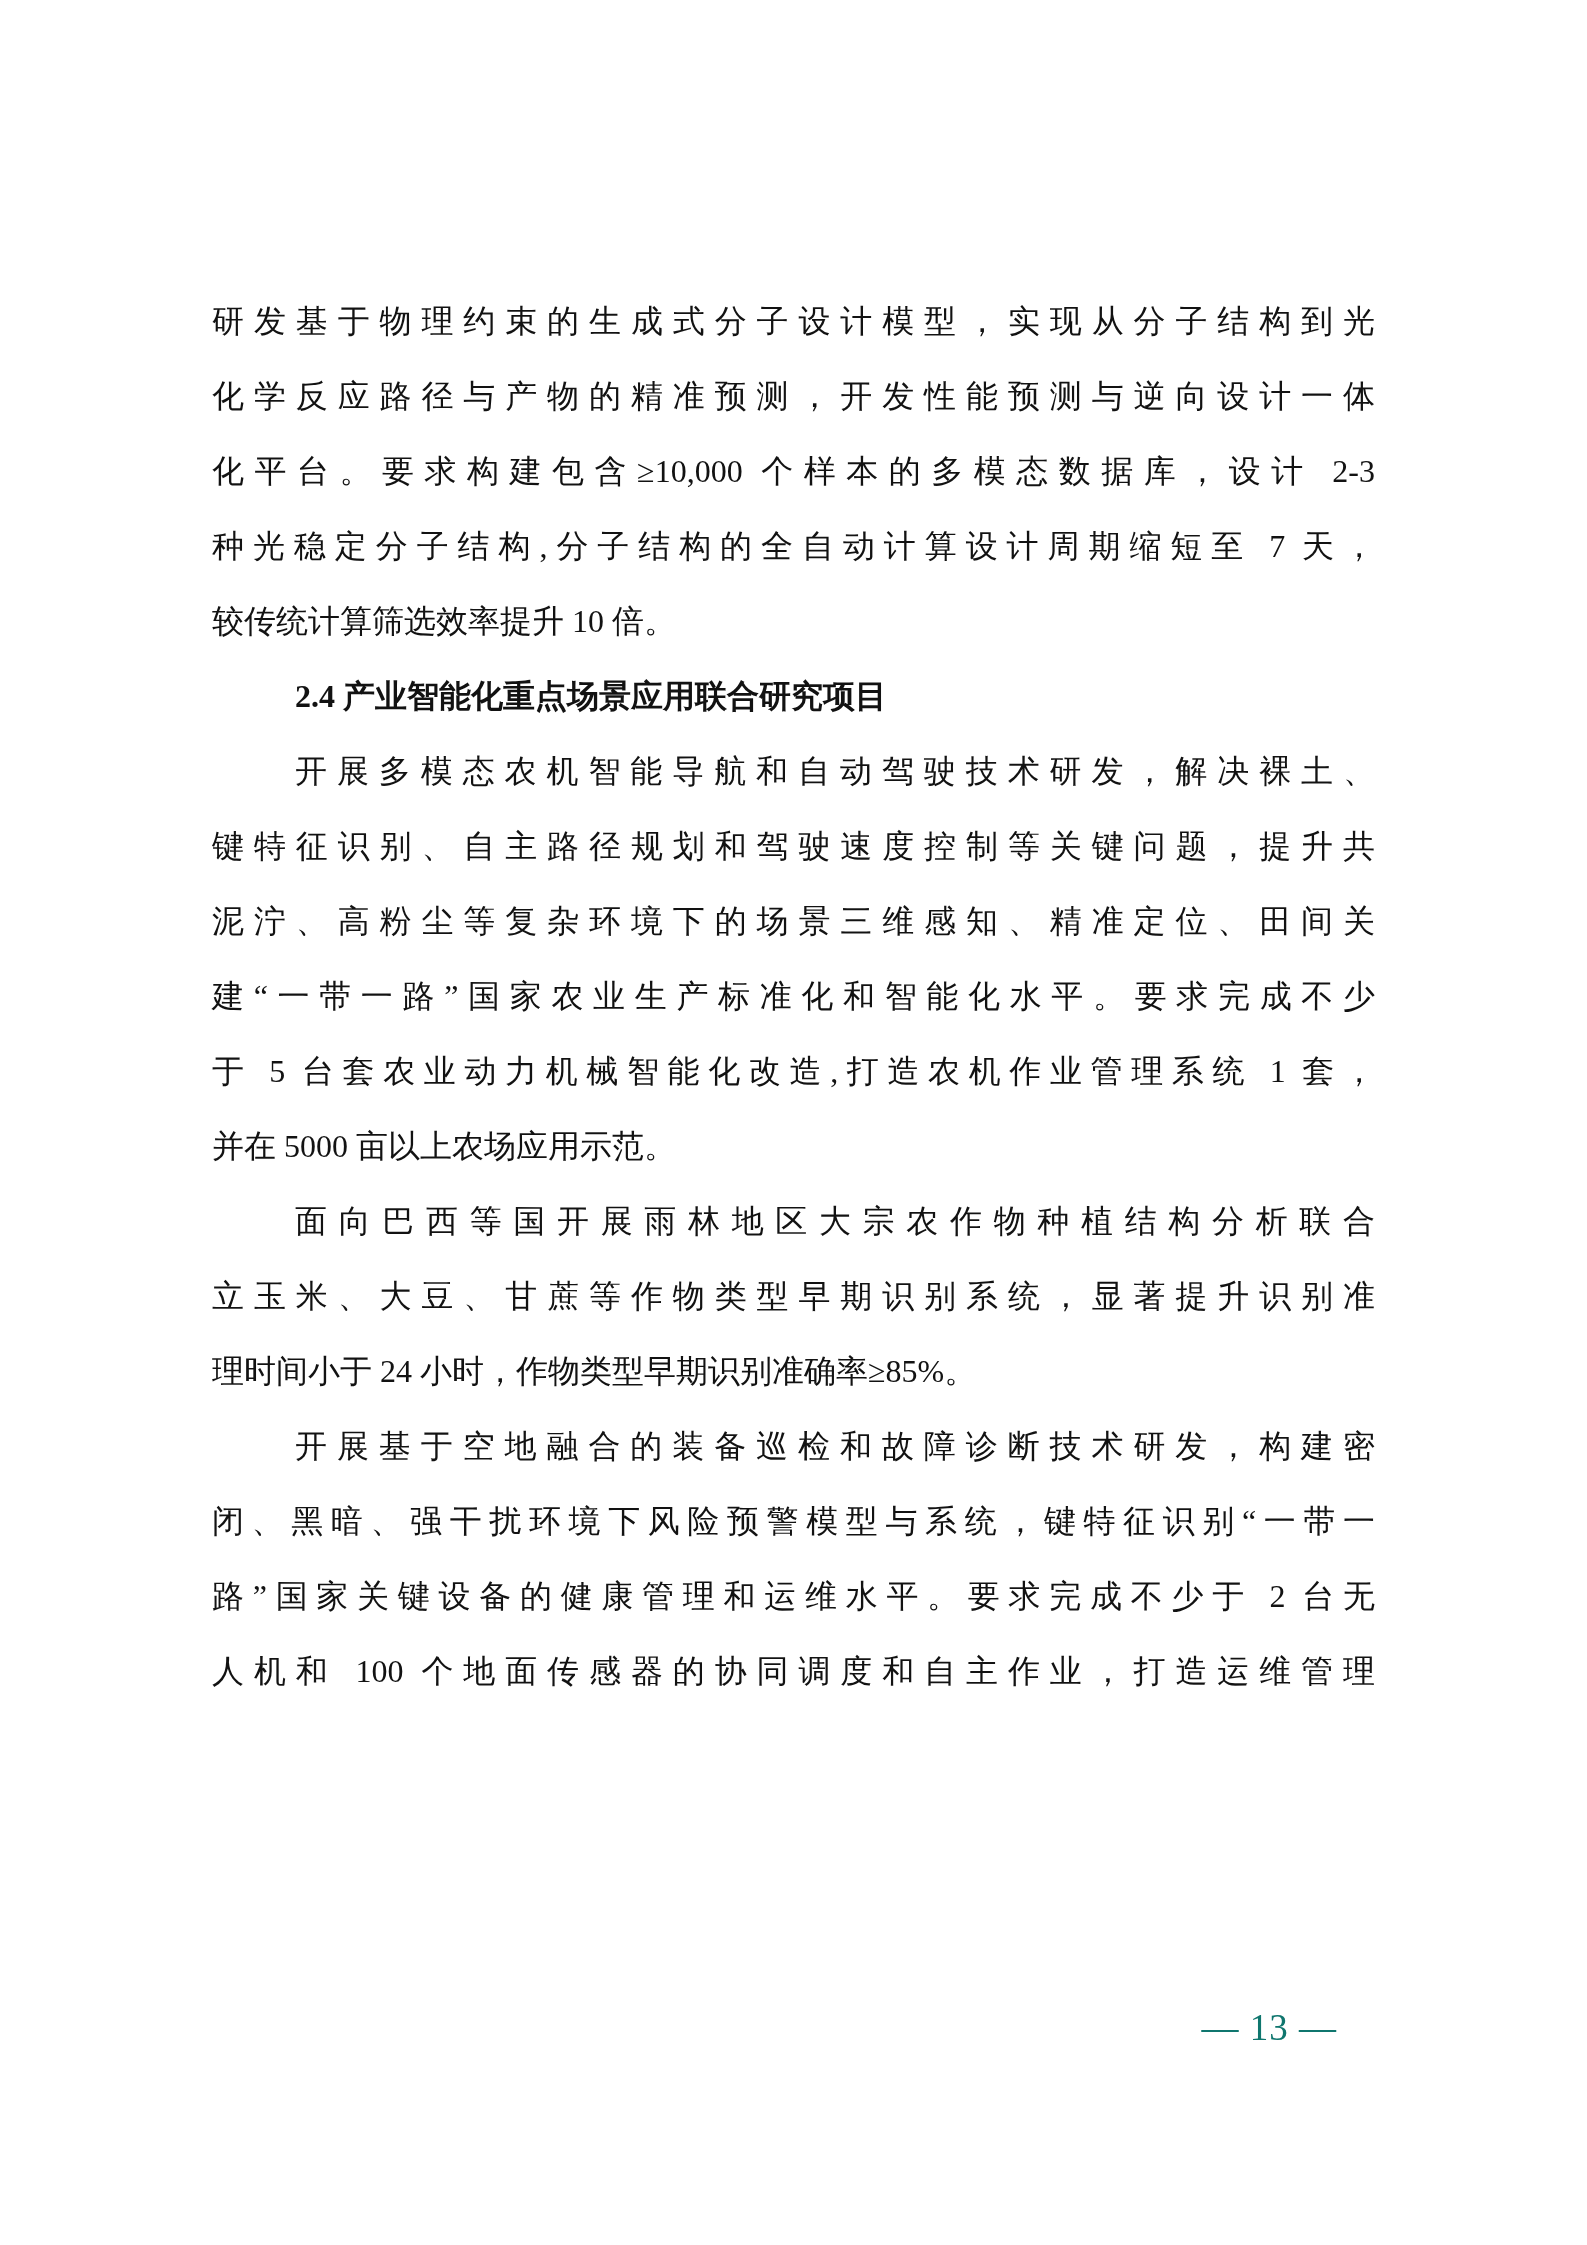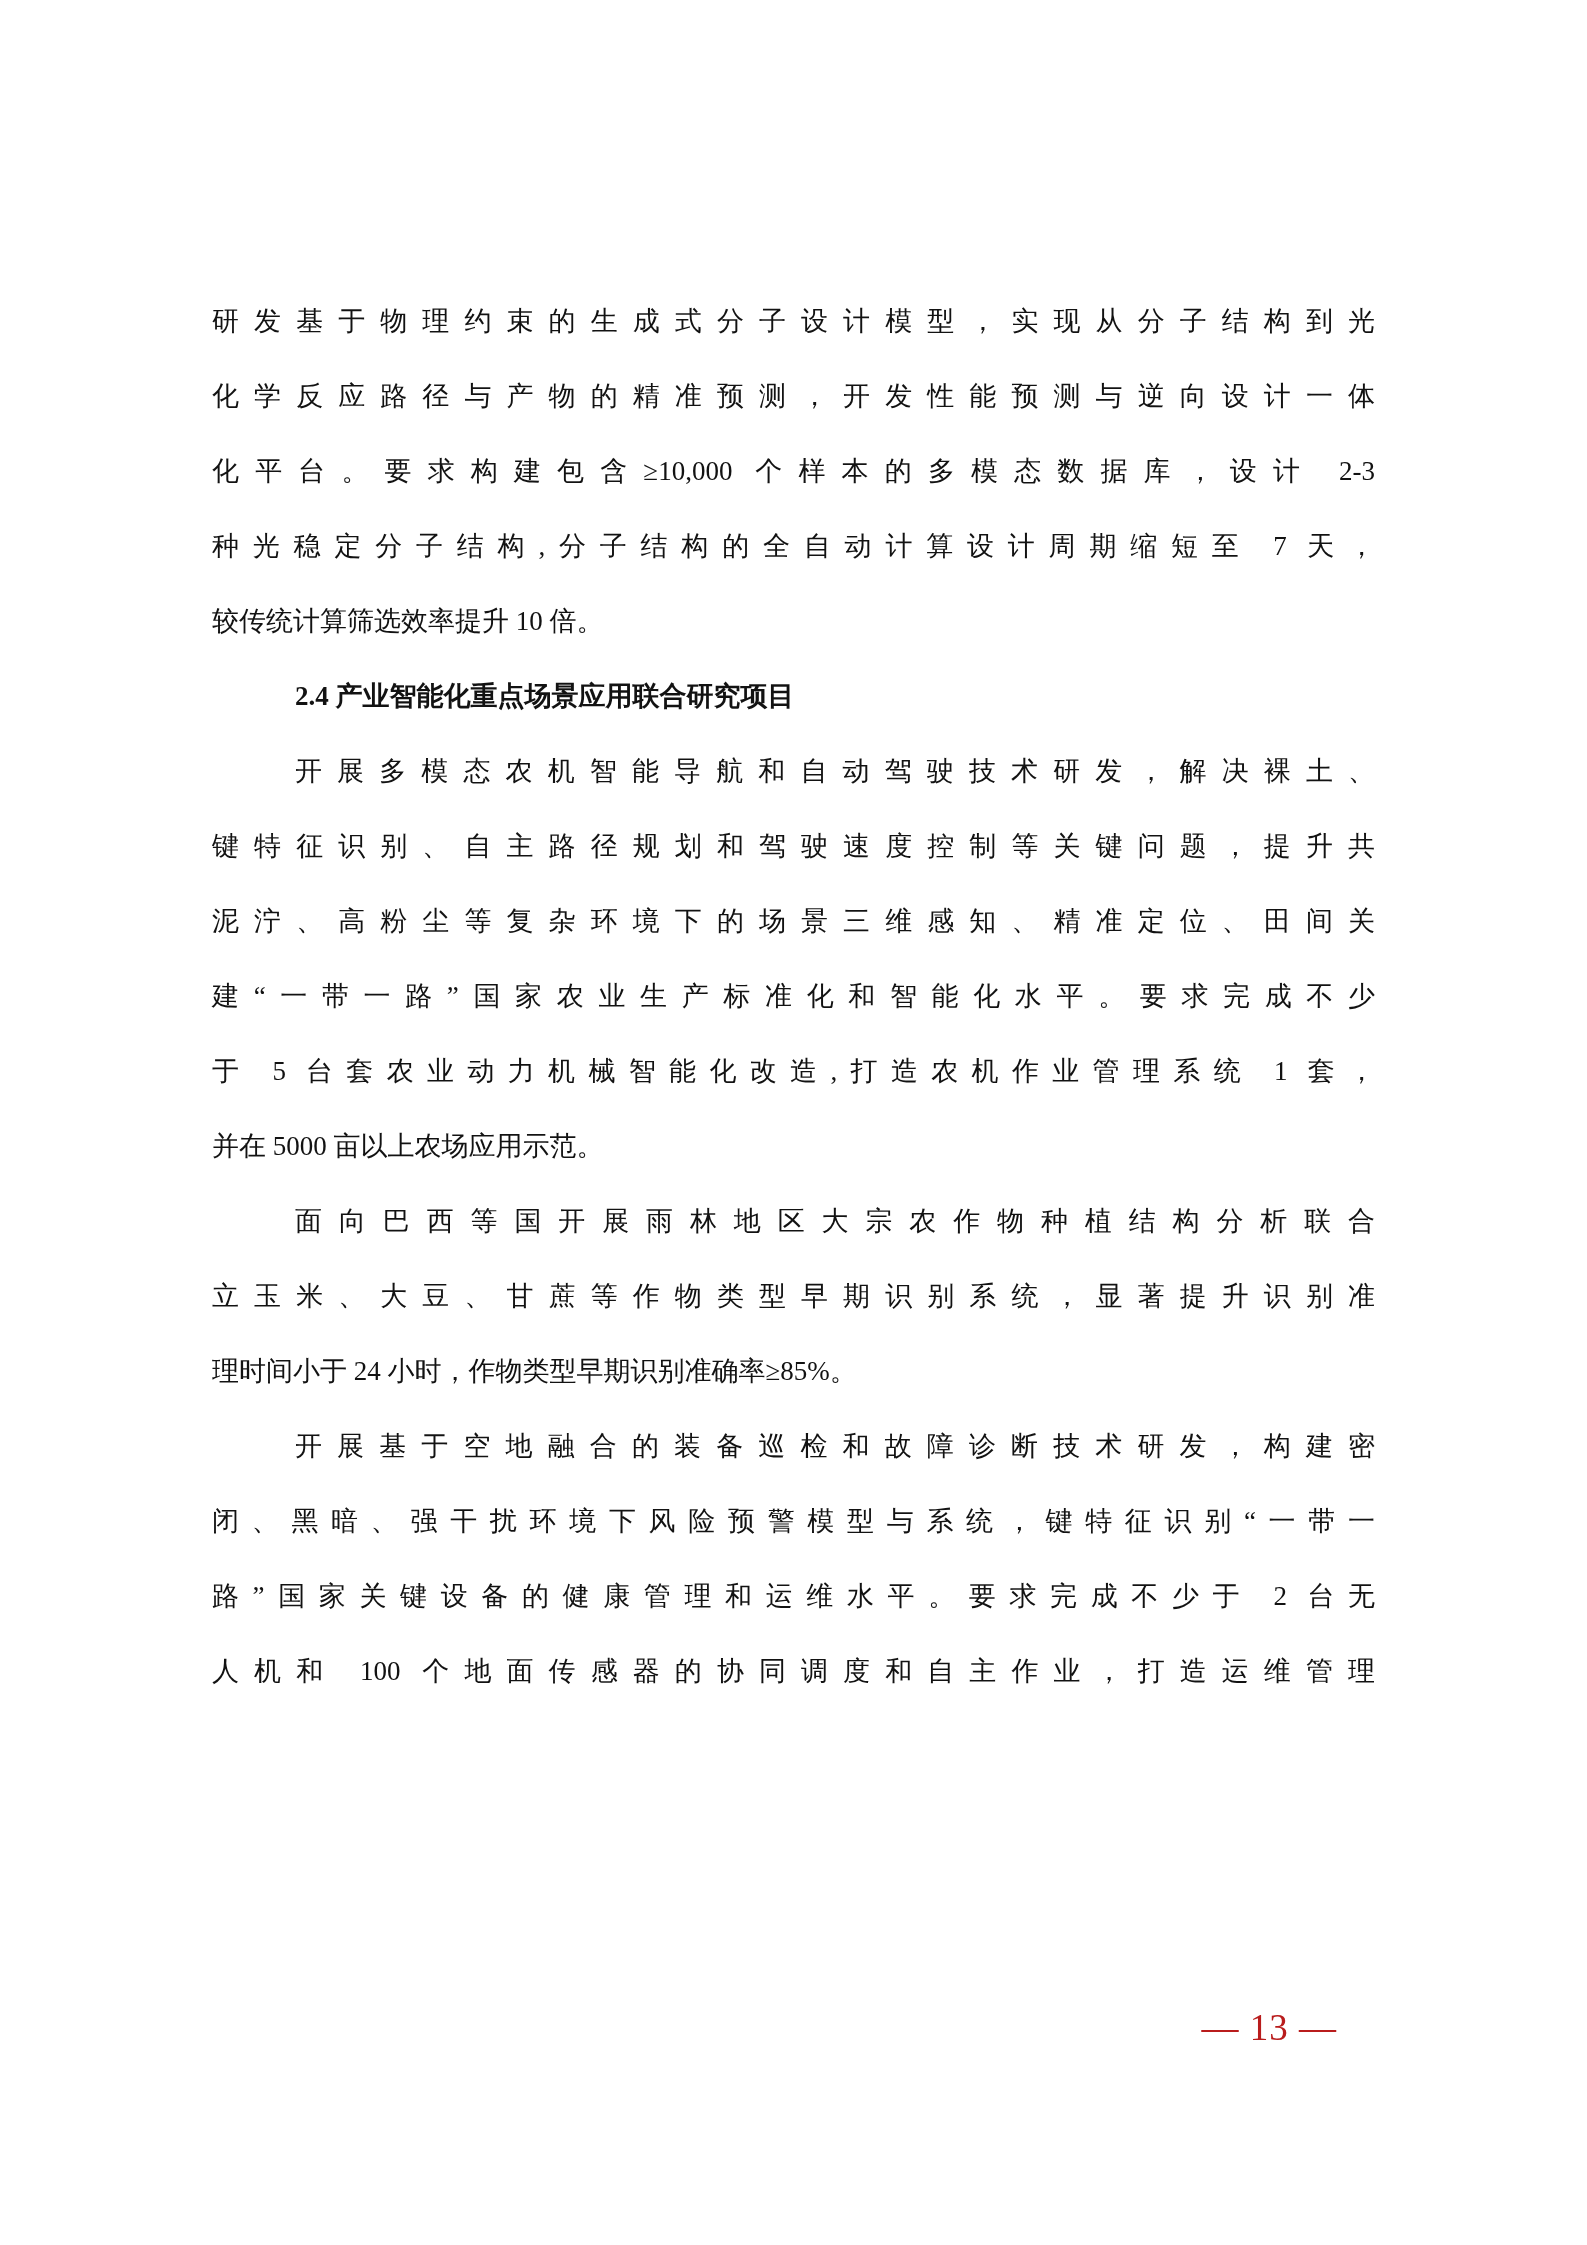--- a/index.html
+++ b/index.html
@@ -18,21 +18,21 @@
   }
   .doc-body {
     position: absolute;
     left: 212px;
     top: 284px;
     width: 1163px;
   }
   .line {
     height: 75px;
     line-height: 75px;
-    font-size: 27px;
+    font-size: 32px;
     white-space: nowrap;
     text-align: left;
   }
   
   .line.just {
     white-space: normal;
     text-align: justify;
     text-align-last: justify;
   }
   
@@ -50,21 +50,21 @@
     white-space: normal;
     text-align: right;
     text-align-last: left;
   }
   .page-footer {
     position: absolute;
     top: 2008px;
     right: 250px;
     font-size: 37px;
     line-height: 40px;
-    color: #b91c1c;
+    color: #0f766e;
     letter-spacing: 1px;
   }
 </style>
 </head>
 <body>
 
 <div class="page">
   <div class="doc-body">
       <div class="line just">研发基于物理约束的生成式分子设计模型，实现从分子结构到光</div>
       <div class="line just">化学反应路径与产物的精准预测，开发性能预测与逆向设计一体</div>

